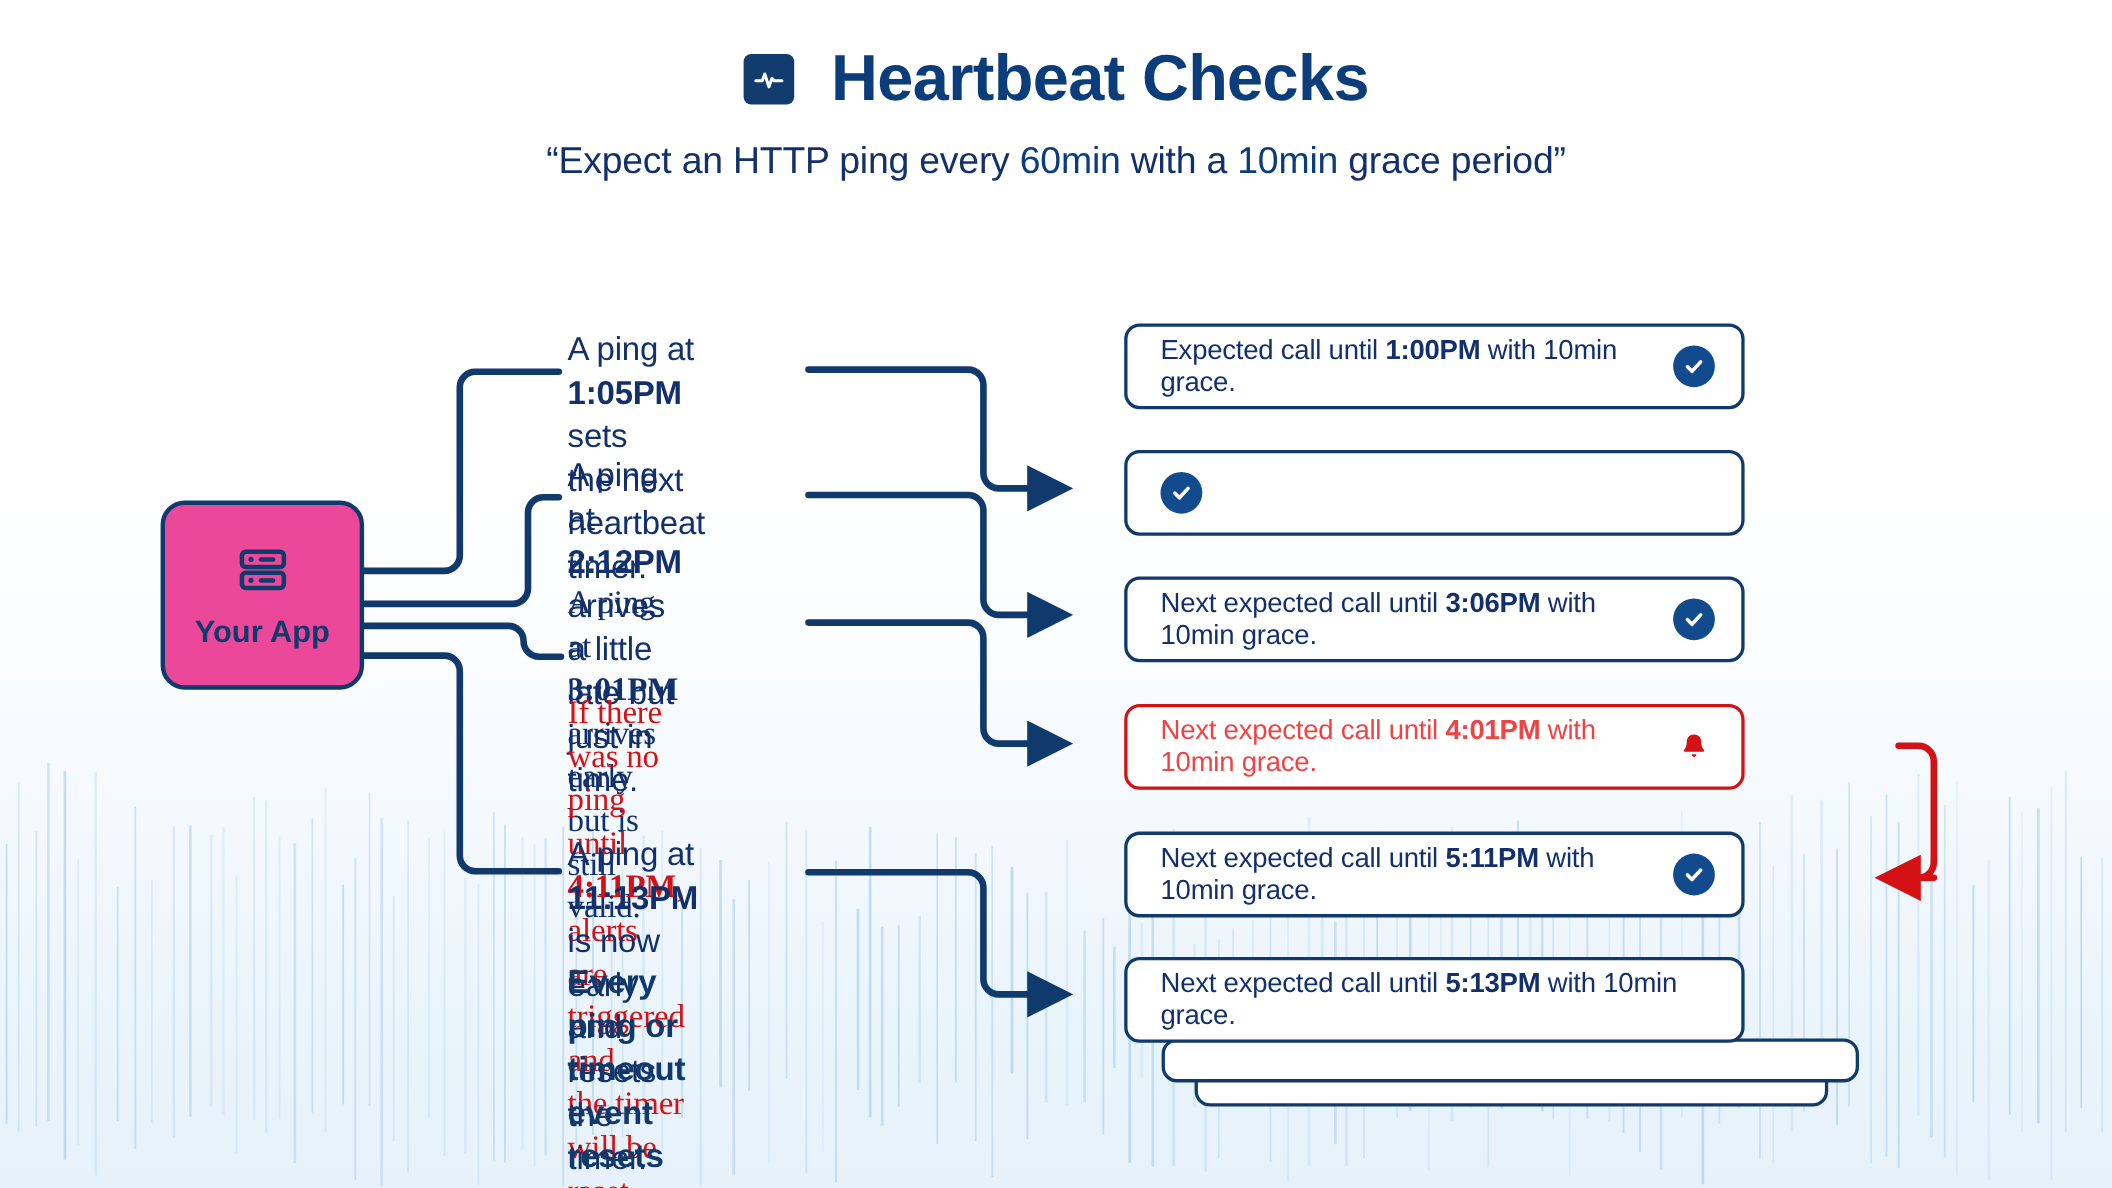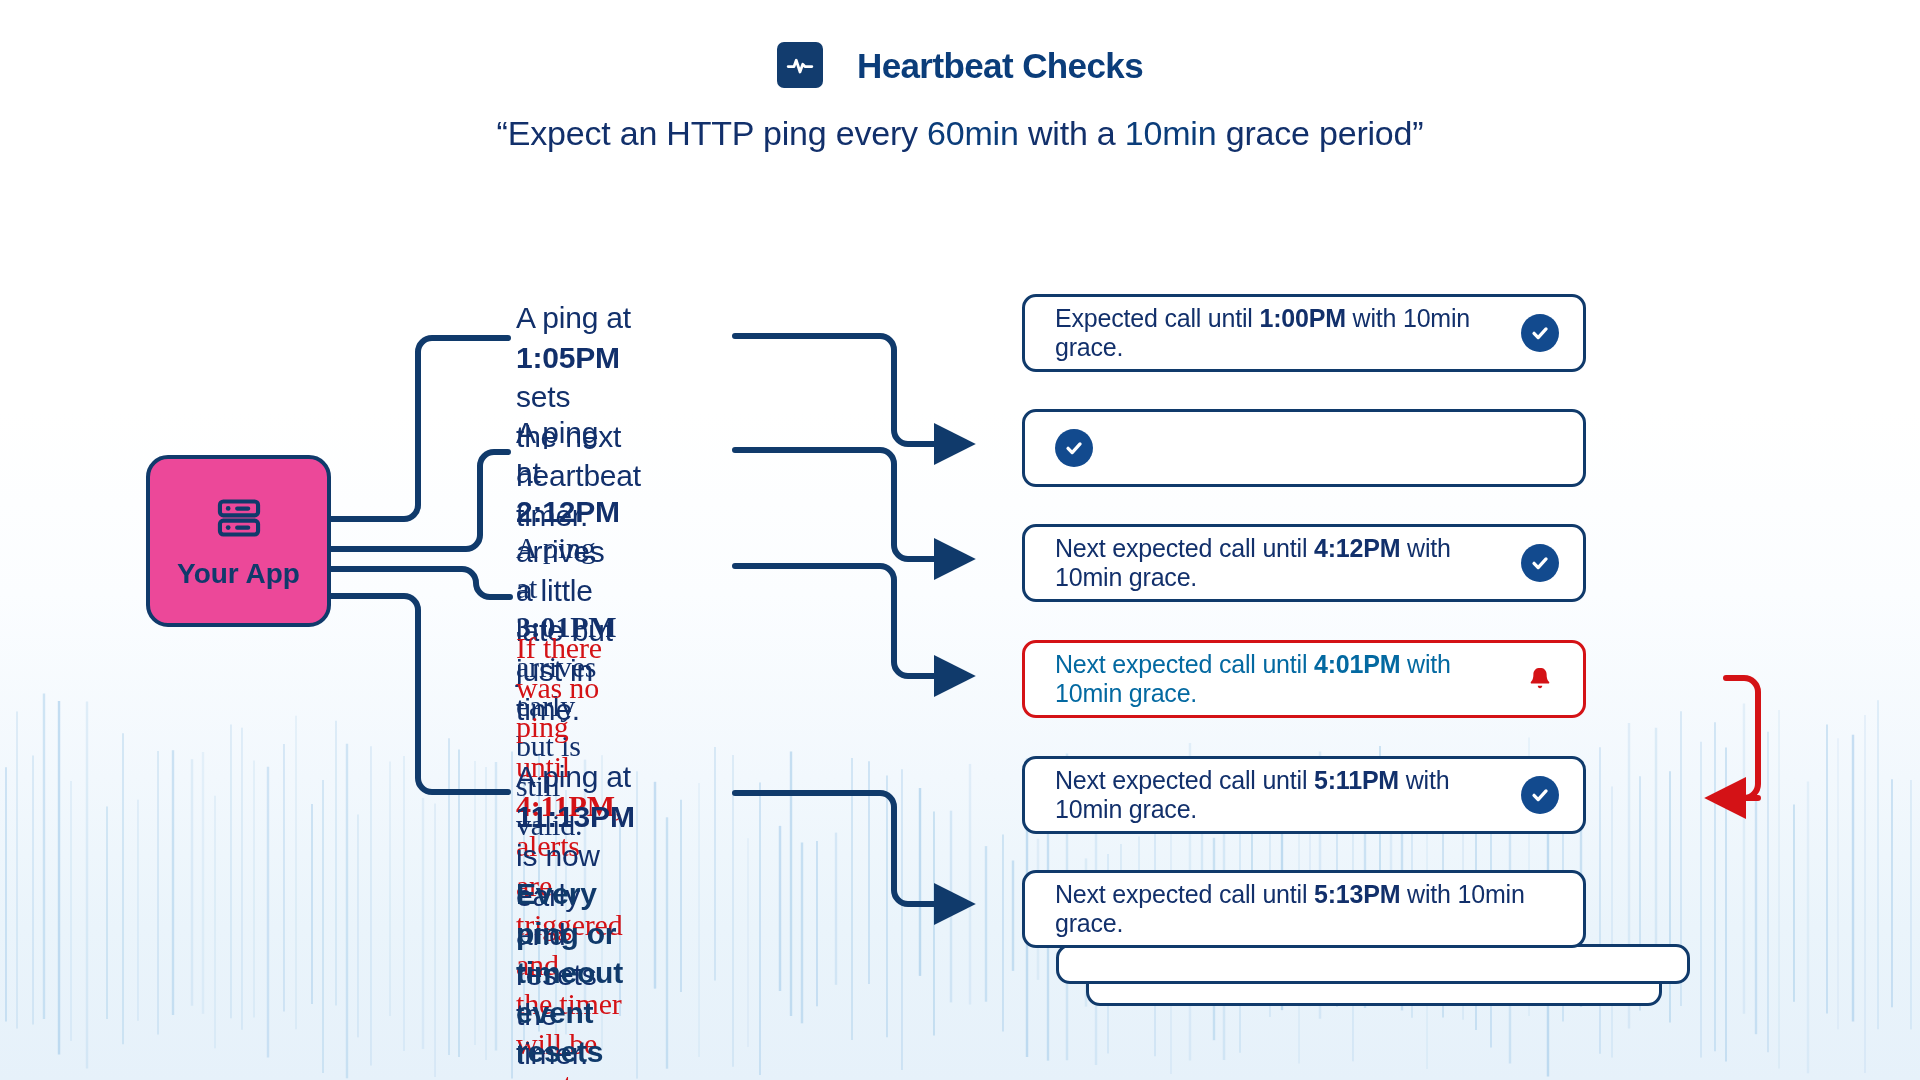--- a/index.html
+++ b/index.html
@@ -45,21 +45,21 @@
   .pulse-badge {
     width: 46px; height: 46px;
     background: #123c6e;
     border-radius: 7px;
     display: flex;
     align-items: center;
     justify-content: center;
     flex: 0 0 auto;
   }
   .page-title {
-    font-size: 35px;
+    font-size: 59px;
     font-weight: bold;
     color: #0b3d7a;
     letter-spacing: -0.6px;
     line-height: 1;
     margin-left: 16px;
   }
   .subtitle {
     margin-top: 26px;
     font-size: 34px;
     color: #12306b;
@@ -126,21 +126,21 @@
     z-index: 4;
   }
   .card.alert { border-color: #d41216; }
   .card-text {
     flex: 1 1 auto;
     font-size: 25px;
     color: #12306b;
     letter-spacing: -0.2px;
   }
   .card-text b { font-weight: bold; }
-  .card.alert .card-text { color: #0369a1; }
+  .card.alert .card-text { color: #ef4444; }
 
   .check-badge {
     flex: 0 0 auto;
     width: 38px; height: 38px;
     border-radius: 50%;
     background: #124a8e;
     display: flex;
     align-items: center;
     justify-content: center;
   }
@@ -384,21 +384,21 @@
 
   <div class="card" style="top:409px;">
     <span class="check-badge">
       <svg width="22" height="22" viewBox="0 0 24 24" aria-hidden="true">
         <path d="M5.5 12.4 L10 17 L18.6 7.6" fill="none" stroke="#ffffff" stroke-width="3.6" stroke-linecap="round" stroke-linejoin="round"></path>
       </svg>
     </span>
   </div>
 
   <div class="card" style="top:524px;">
-    <span class="card-text"><span>Next expected call until </span><b>4:12PM</b><span> with 10min grace.</span></span>
+    <span class="card-text"><span>Next expected call until </span><b>3:06PM</b><span> with 10min grace.</span></span>
     <span class="check-badge">
       <svg width="22" height="22" viewBox="0 0 24 24" aria-hidden="true">
         <path d="M5.5 12.4 L10 17 L18.6 7.6" fill="none" stroke="#ffffff" stroke-width="3.6" stroke-linecap="round" stroke-linejoin="round"></path>
       </svg>
     </span>
   </div>
 
   <div class="card alert" style="top:640px;">
     <span class="card-text"><span>Next expected call until </span><b>4:01PM</b><span> with 10min grace.</span></span>
     <span class="bell-badge">

